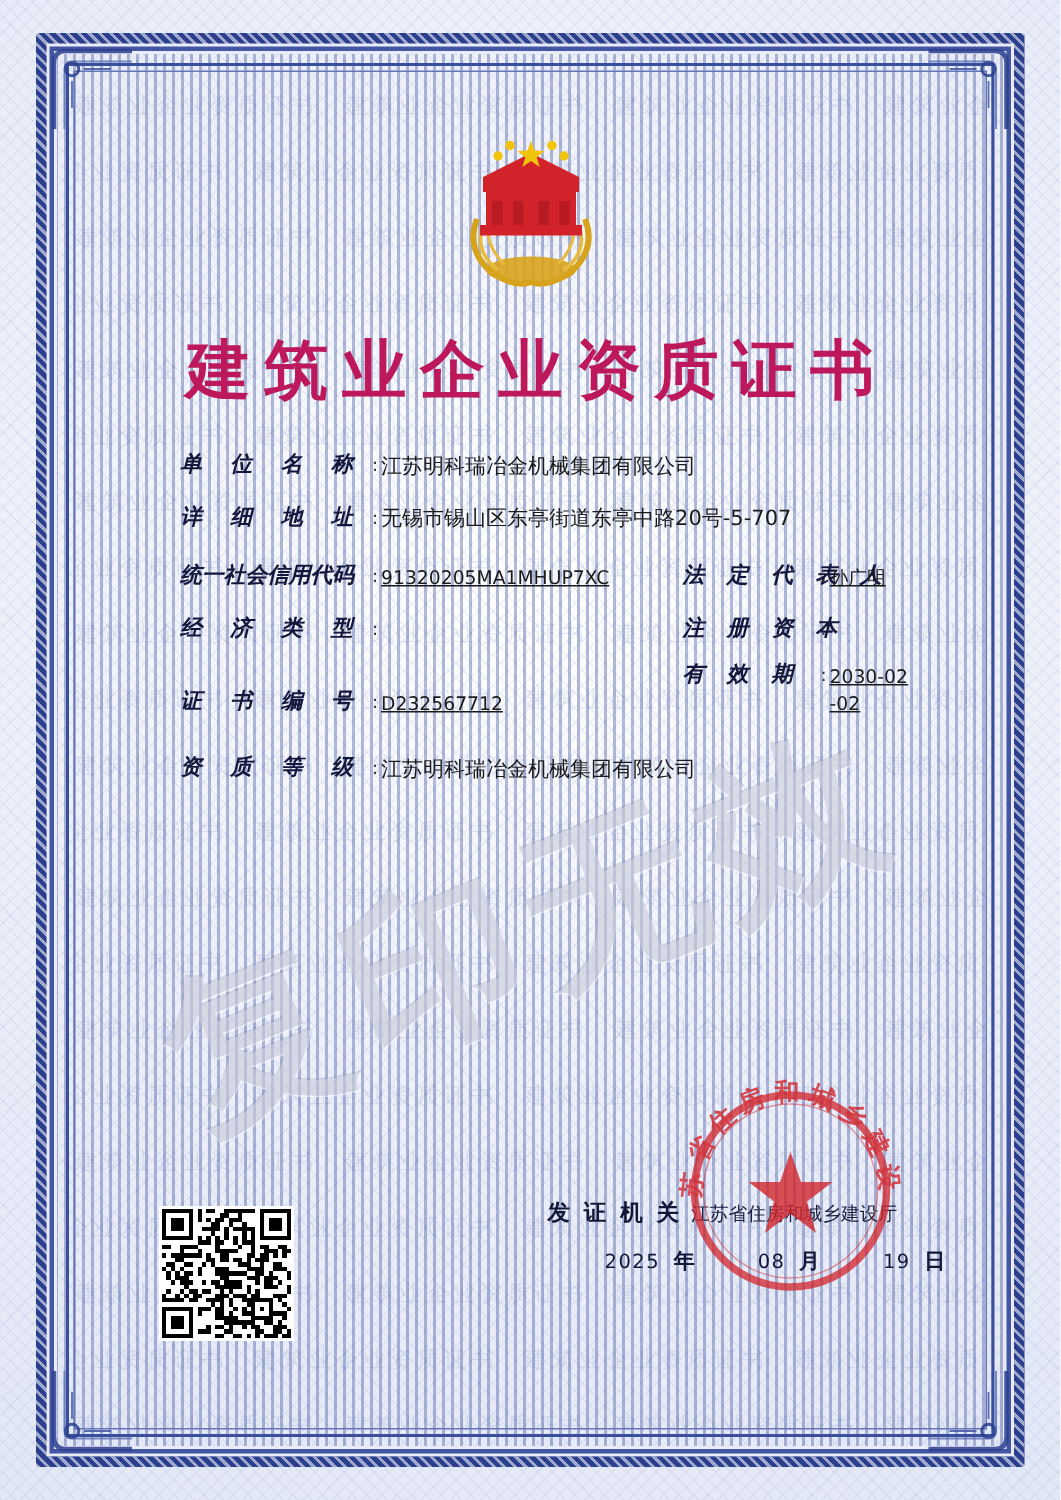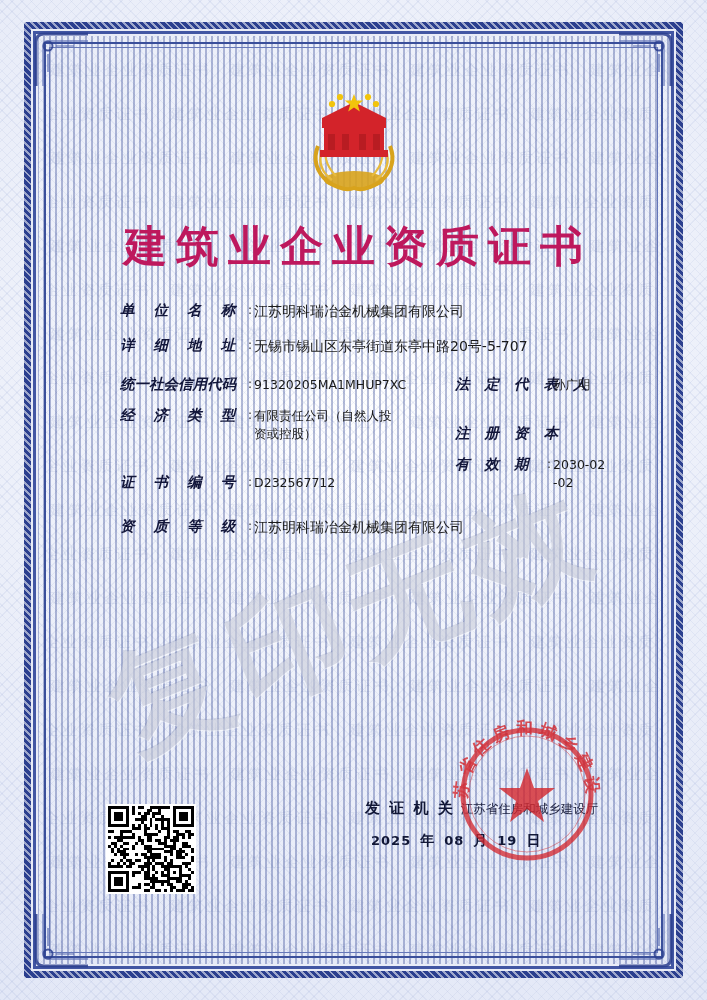--- a/index.html
+++ b/index.html
@@ -188,20 +188,21 @@
   .split-row { display: flex; align-items: flex-end; }
   .split-left { display: flex; flex: 0 0 335px; align-items: flex-start; }
   .split-right { display: flex; flex: 1 1 auto; align-items: flex-start; }
   .f-label.w3 { width: 92px; letter-spacing: 5px; }
   .f-value2 {
     font-size: 12.5px;
     color: #1a1a1a;
     line-height: 18px;
     padding-top: 2px;
     word-break: break-all;
+    text-decoration: underline;
   }
 
   
   .qr {
     position: absolute;
     left: 106px;
     bottom: 106px;
     width: 86px;
     height: 86px;
     background: #ffffff;
@@ -235,21 +236,21 @@
   }
   .date-line {
     display: flex;
     align-items: baseline;
     gap: 3px;
     font-size: 14px;
     color: #111736;
     font-weight: bold;
     letter-spacing: 1px;
   }
-  .date-line .num { font-weight: bold; font-size: 13px; padding: 0 6px; }
+  .date-line .num { font-weight: normal; font-size: 13px; padding: 0 6px; margin-left: 32px; }
 
   
   .seal {
     position: absolute;
     right: 96px;
     bottom: 122px;
     width: 168px;
     height: 168px;
     pointer-events: none;
     opacity: 0.88;
@@ -375,21 +376,20 @@
         <div class="f-label w3">法 定 代 表 人</div>
         <div class="f-colon">:</div>
         <div class="f-value2">孙广明</div>
       </div>
     </div>
 
     <div class="field-row split-row">
       <div class="split-left">
         <div class="f-label w1">经 济 类 型</div>
         <div class="f-colon">:</div>
-        <div class="f-value2" style="max-width:140px">有限责任公司（自然人投资或控股）</div>
       </div>
       <div class="split-right">
         <div class="f-label w3">注 册 资 本</div>
         <div class="f-colon">:</div>
       </div>
     </div>
 
     <div class="field-row split-row">
       <div class="split-left">
         <div class="f-label w1">证 书 编 号</div>

